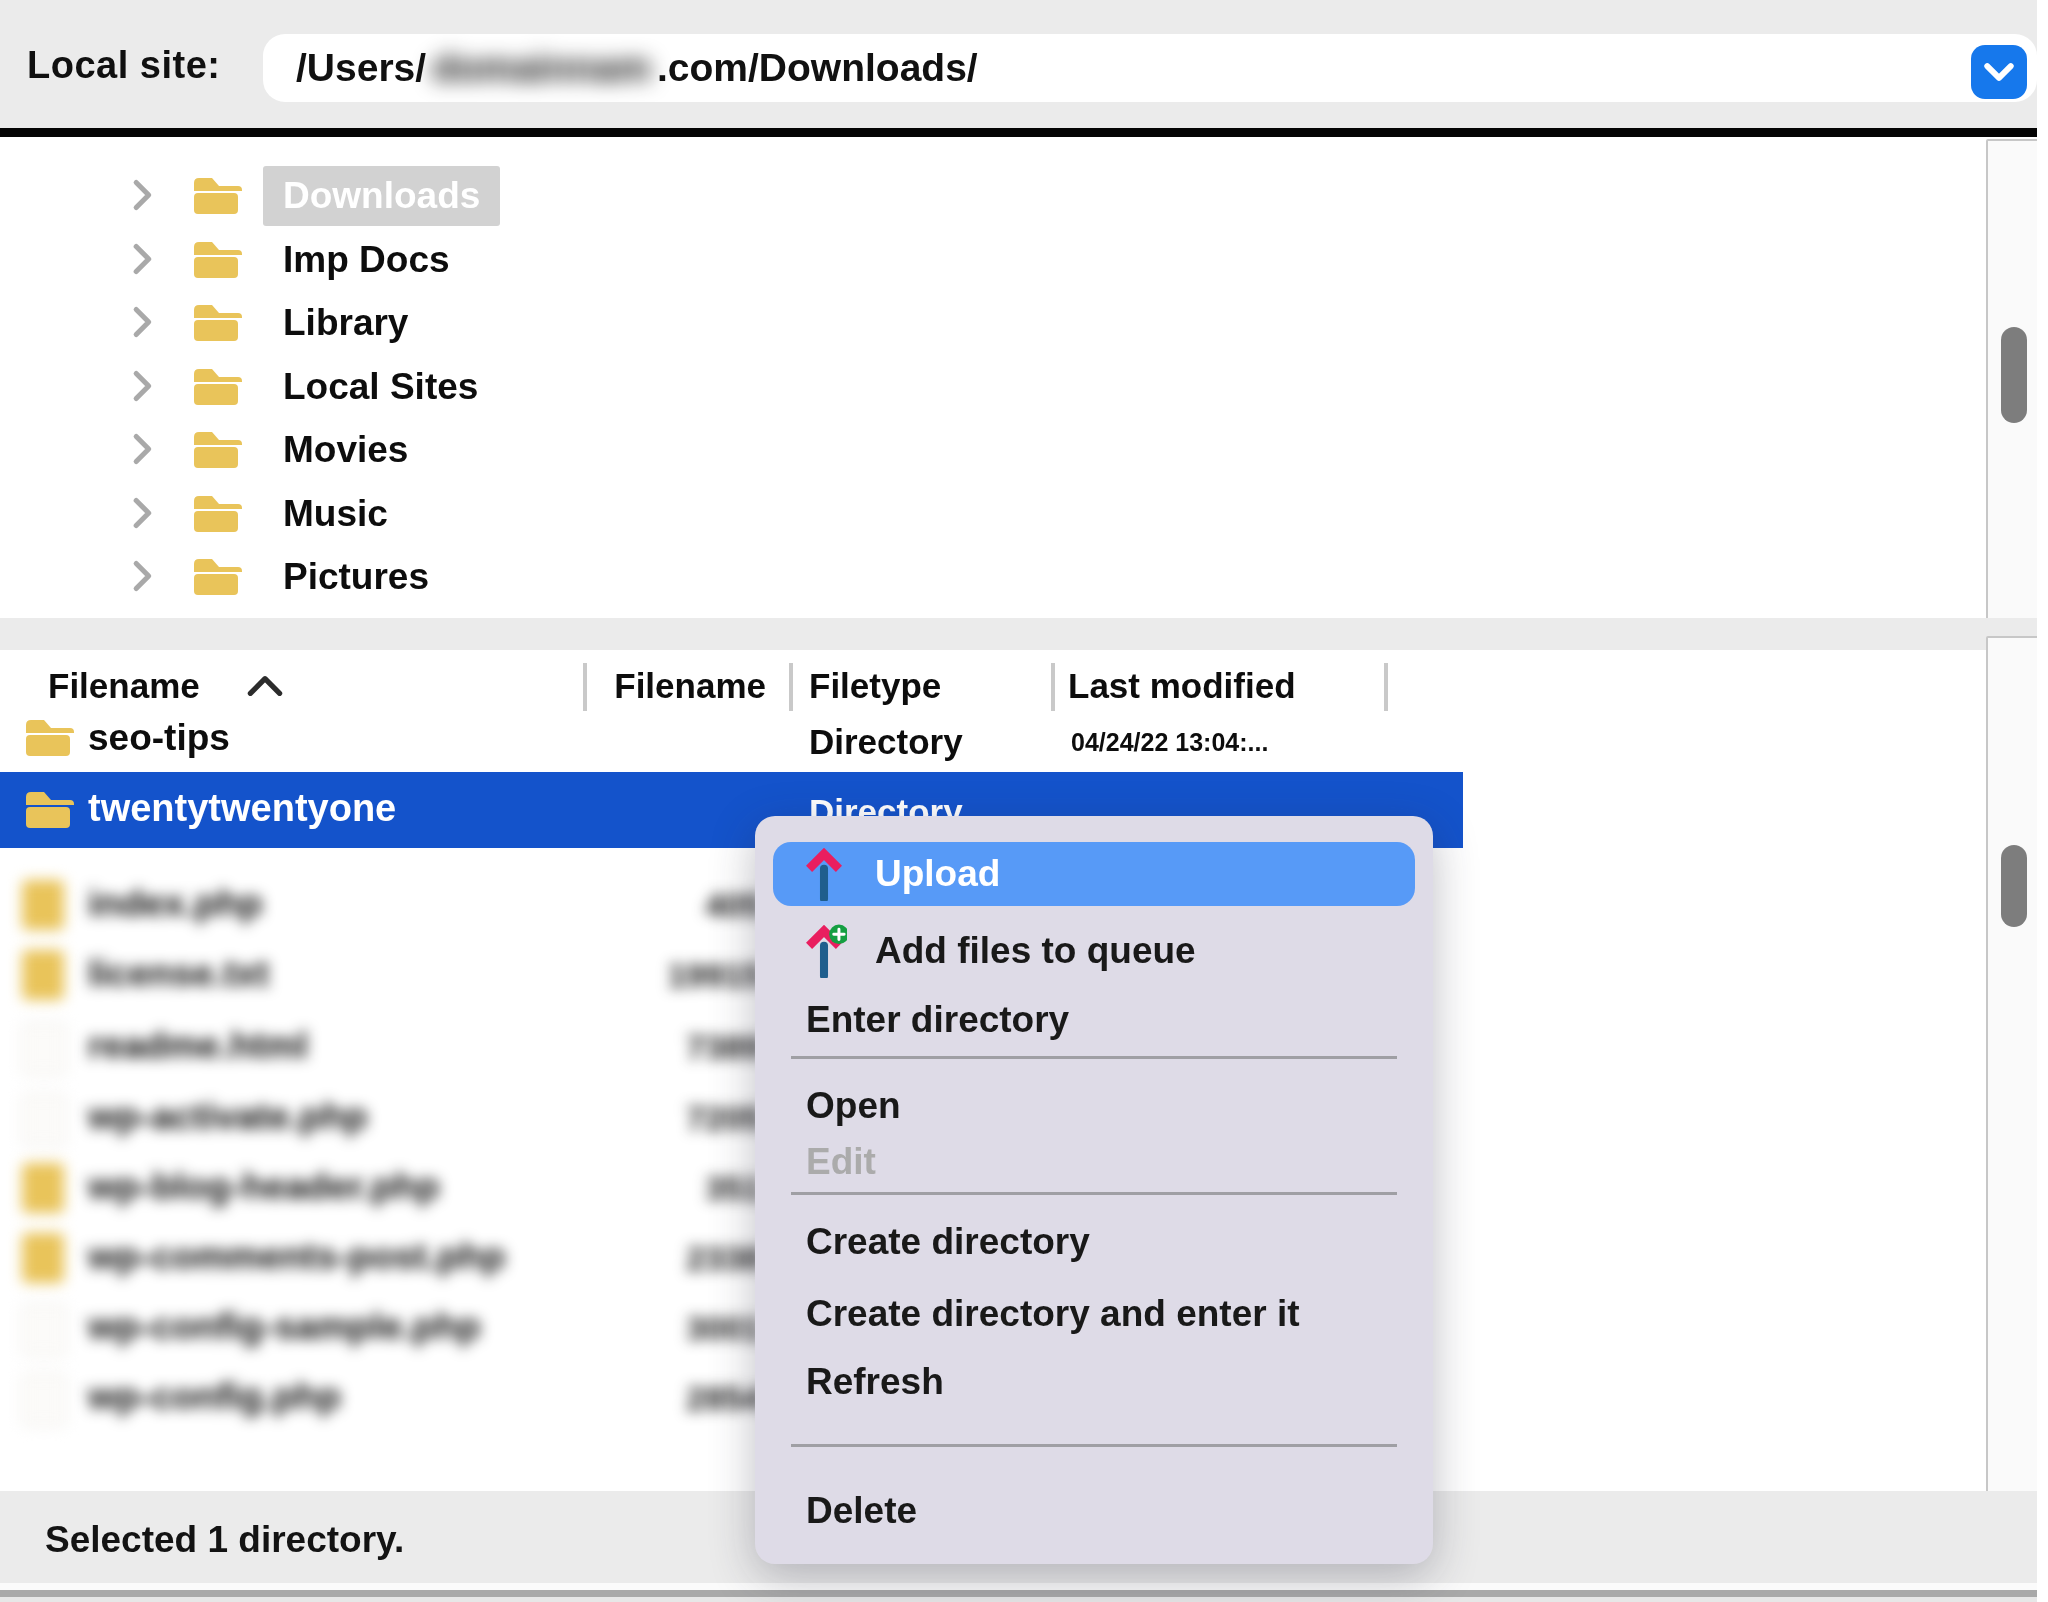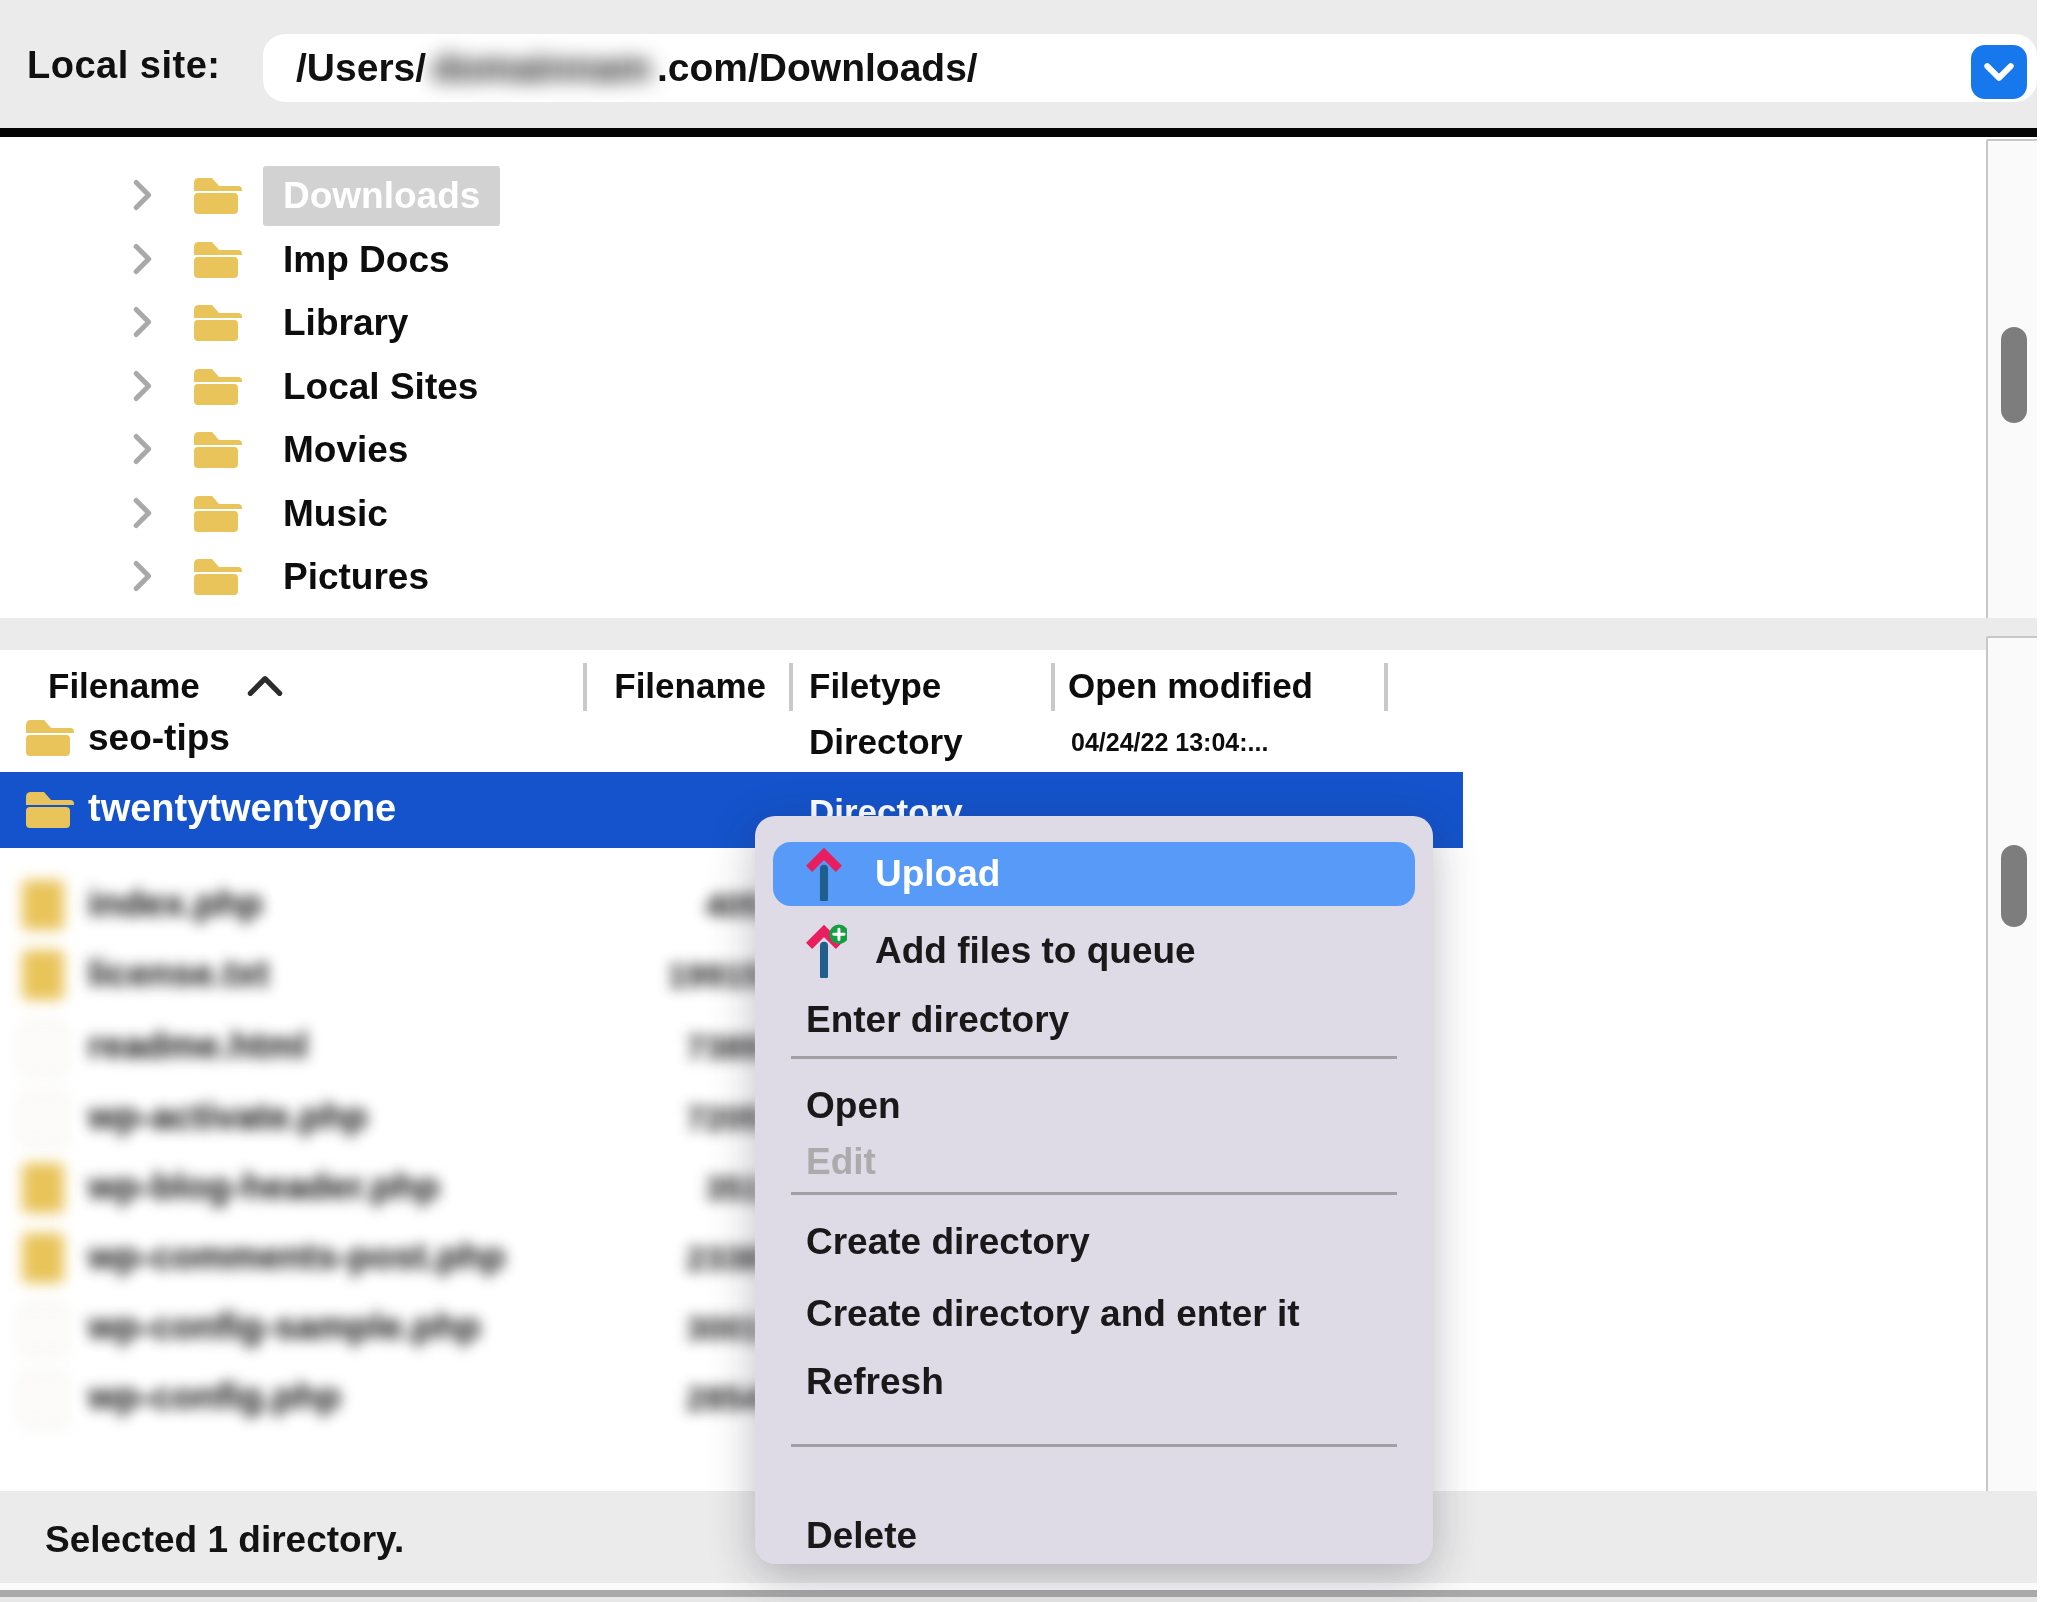--- a/index.html
+++ b/index.html
@@ -187,21 +187,21 @@
 
     <div class="hdr" style="left:48px">Filename</div>
     <svg style="position:absolute;left:246px;top:24px" width="38" height="24" viewBox="0 0 26 16">
       <path d="M3 13 L13 3 L23 13" fill="none" stroke="#2c2c2c" stroke-width="3.6" stroke-linecap="round" stroke-linejoin="round"></path>
     </svg>
     <div class="hdr-sep" style="left:583px"></div>
     <div class="hdr" style="left:598px;width:168px;text-align:right">Filename</div>
     <div class="hdr-sep" style="left:789px"></div>
     <div class="hdr" style="left:809px">Filetype</div>
     <div class="hdr-sep" style="left:1051px"></div>
-    <div class="hdr" style="left:1068px">Open modified</div>
+    <div class="hdr" style="left:1068px">Last modified</div>
     <div class="hdr-sep" style="left:1384px"></div>
 
     <div class="file-row" style="top:56px">
       <svg class="f-icon" width="52" height="46" viewBox="0 0 52 46">
           <use href="#folder-shape"></use>
         </svg>
       <span class="f-name">seo-tips</span>
       <span class="f-type">Directory</span>
       <span class="f-date">04/24/22 13:04:...</span>
     </div>
@@ -300,18 +300,18 @@
     <div class="menu-item noicon" style="top:466px">
       <span>Create directory and enter it</span>
     </div>
     <div class="menu-item noicon" style="top:394px">
       <span>Create directory</span>
     </div>
     <div class="menu-item noicon" style="top:534px">
       <span>Refresh</span>
     </div>
     <div class="menu-sep" style="top:628px"></div>
-    <div class="menu-item noicon" style="top:688px">
+    <div class="menu-item noicon" style="top:663px">
       <span>Delete</span>
     </div>
   </div>
 
 </div>
 
 </body></html>

